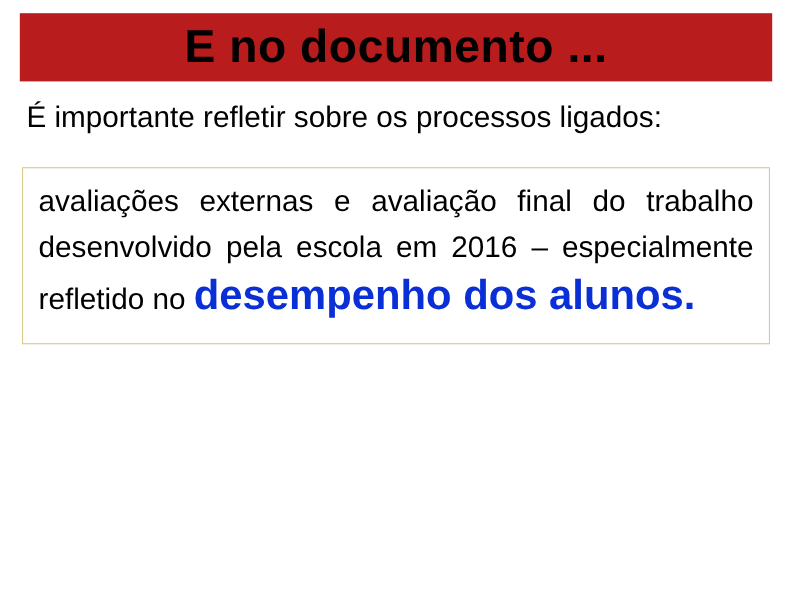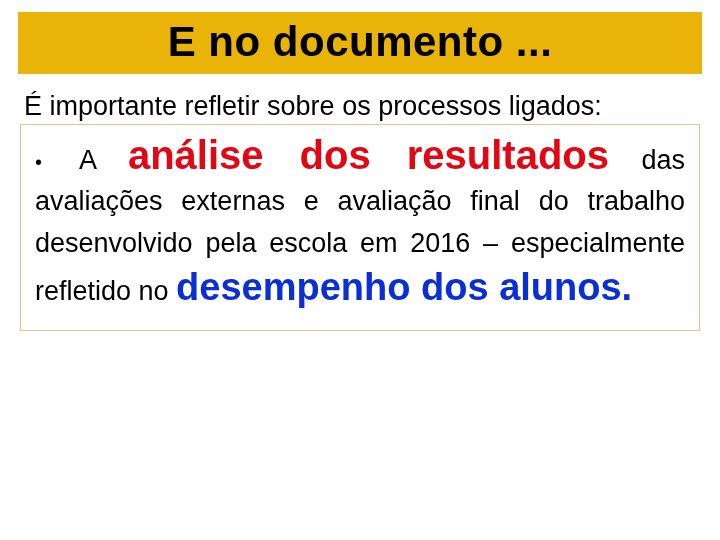--- a/index.html
+++ b/index.html
@@ -5,37 +5,38 @@
   * { margin: 0; padding: 0; box-sizing: border-box; }
   body {
     width: 720px;
     height: 540px;
     background: #ffffff;
     font-family: Arial, Helvetica, sans-serif;
     padding: 12px 18px;
     color: #000;
   }
   .title-bar {
-    background: #eab308;
+    background: #b91c1c;
     text-align: center;
     padding: 6px 0 8px 0;
     margin-bottom: 14px;
   }
   .title-bar h1 {
     font-size: 42px;
     font-weight: 900;
     letter-spacing: 0.5px;
     font-family: "Arial Black", Arial, sans-serif;
   }
   .intro {
     font-size: 27px;
     text-align: justify;
     text-align-last: left;
     line-height: 1.35;
     padding: 0 6px;
+    margin-bottom: 28px;
   }
   .box {
     border: 1px solid #d9c98a;
     padding: 10px 14px 18px 14px;
     margin: 0 2px;
   }
   .bullet-line {
     font-size: 27px;
     text-align: justify;
     text-align-last: justify;
@@ -71,22 +72,16 @@
 </head>
 <body>
 
 <div class="title-bar">
   <h1>E no documento ...</h1>
 </div>
 
 <p class="intro">É importante refletir sobre os processos ligados:</p>
 
 <div class="box">
-  <p class="bullet-line">
-    <span class="bullet-dot">•</span>
-    <span>A</span>
-    <span class="red-emph">análise dos resultados</span>
-    <span>das</span>
-  </p>
   <p class="body-text">
     <span class="underlined">avaliações externas e avaliação final</span><span> do trabalho desenvolvido pela escola em 2016 – especialmente refletido no </span><span class="blue-emph">desempenho dos alunos.</span>
   </p>
 </div>
 
 </body></html>

